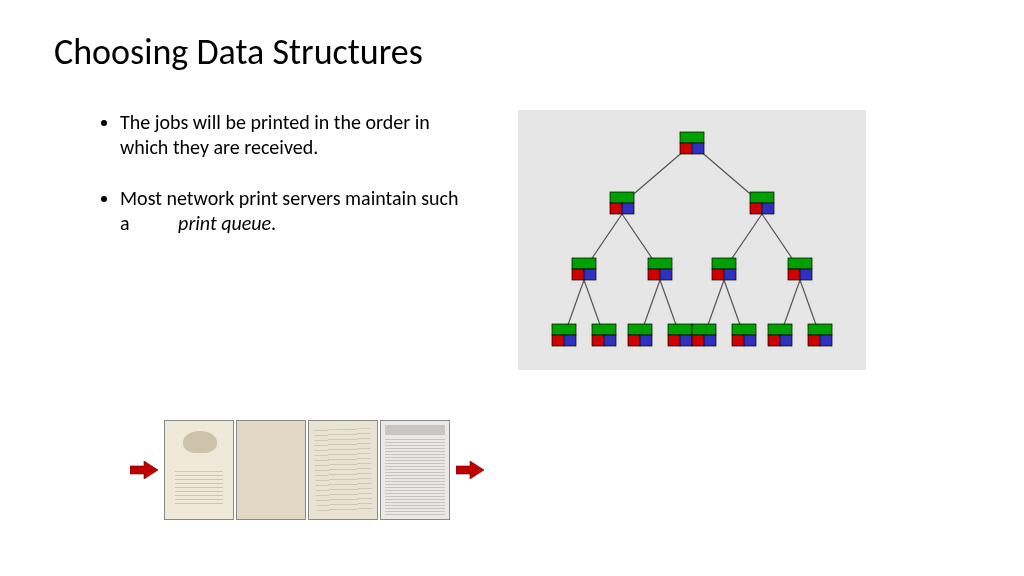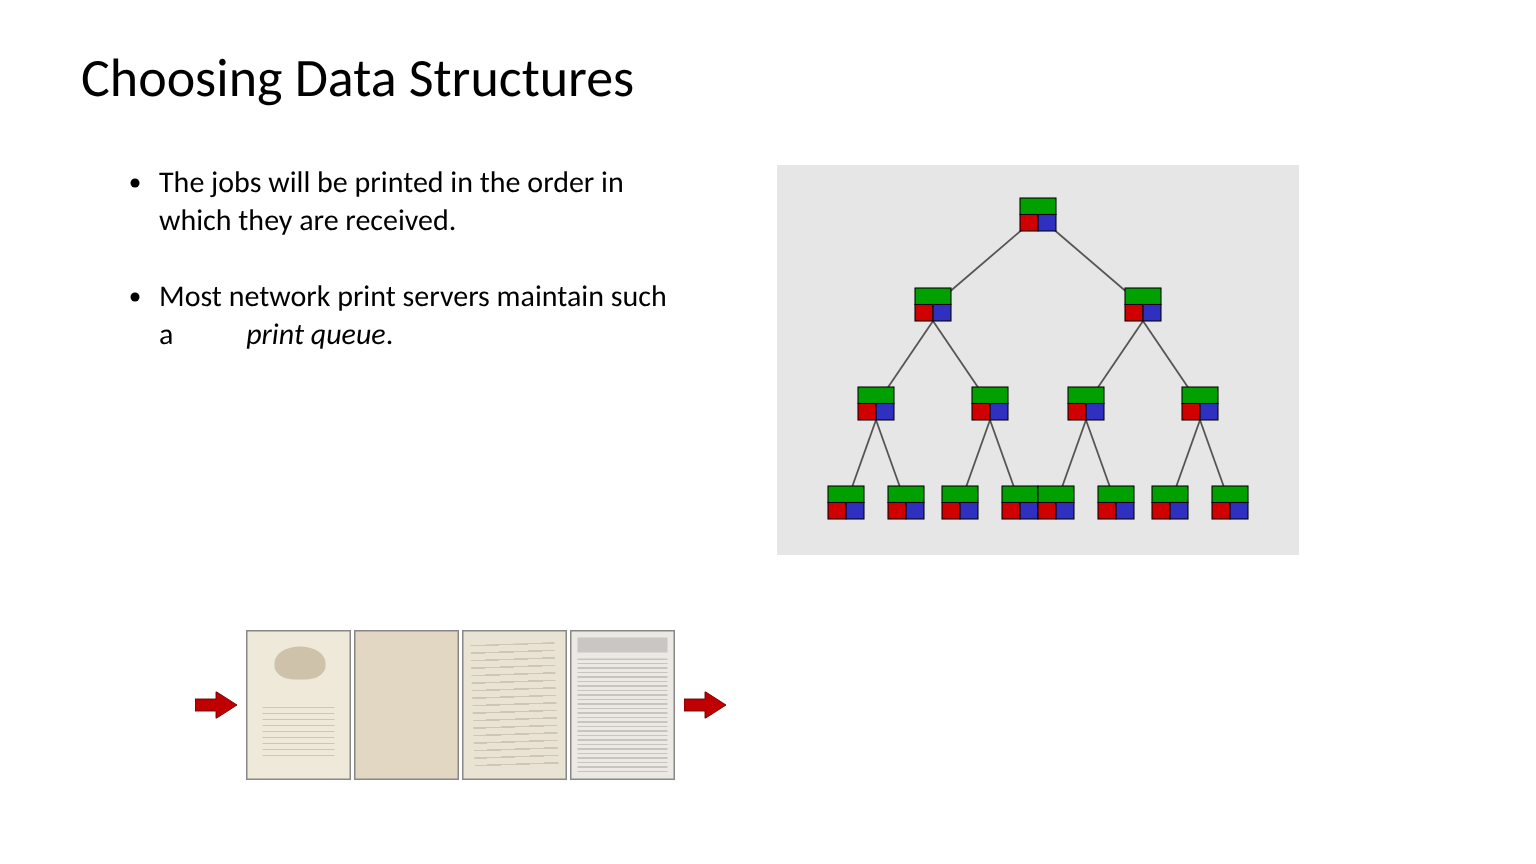--- a/index.html
+++ b/index.html
@@ -1,19 +1,19 @@
 <!DOCTYPE html>
 <html><head>
 <meta charset="utf-8">
 <style>
   * { margin: 0; padding: 0; box-sizing: border-box; }
   html, body { width: 1024px; height: 576px; background: #fff; font-family: Calibri, "Segoe UI", Arial, sans-serif; color: #000; overflow: hidden; }
   .slide { position: relative; width: 882px; height: 576px; }
   .title { position: absolute; left: 54px; top: 30px; font-size: 36px; font-weight: 400; }
-  .bullets { position: absolute; left: 86px; top: 110px; width: 360px; font-size: 20px; line-height: 1.25; }
+  .bullets { position: absolute; left: 100px; top: 110px; width: 360px; font-size: 20px; line-height: 1.25; }
   .bullets li { margin-bottom: 26px; list-style: disc; margin-left: 20px; }
   .italic { font-style: italic; margin-left: 44px; }
   .tree-box { position: absolute; left: 518px; top: 110px; width: 348px; height: 260px; background: #e6e6e6; }
   .tree-svg { display: block; }
   .queue { position: absolute; left: 130px; top: 420px; display: flex; align-items: center; }
   .arrow { width: 28px; height: 18px; }
   .arrow svg { display: block; }
   .docs { display: flex; margin: 0 6px; }
   .doc { width: 70px; height: 100px; border: 1px solid #888; background: #f3efe7; margin-right: 2px; position: relative; overflow: hidden; }
   .doc:last-child { margin-right: 0; }

